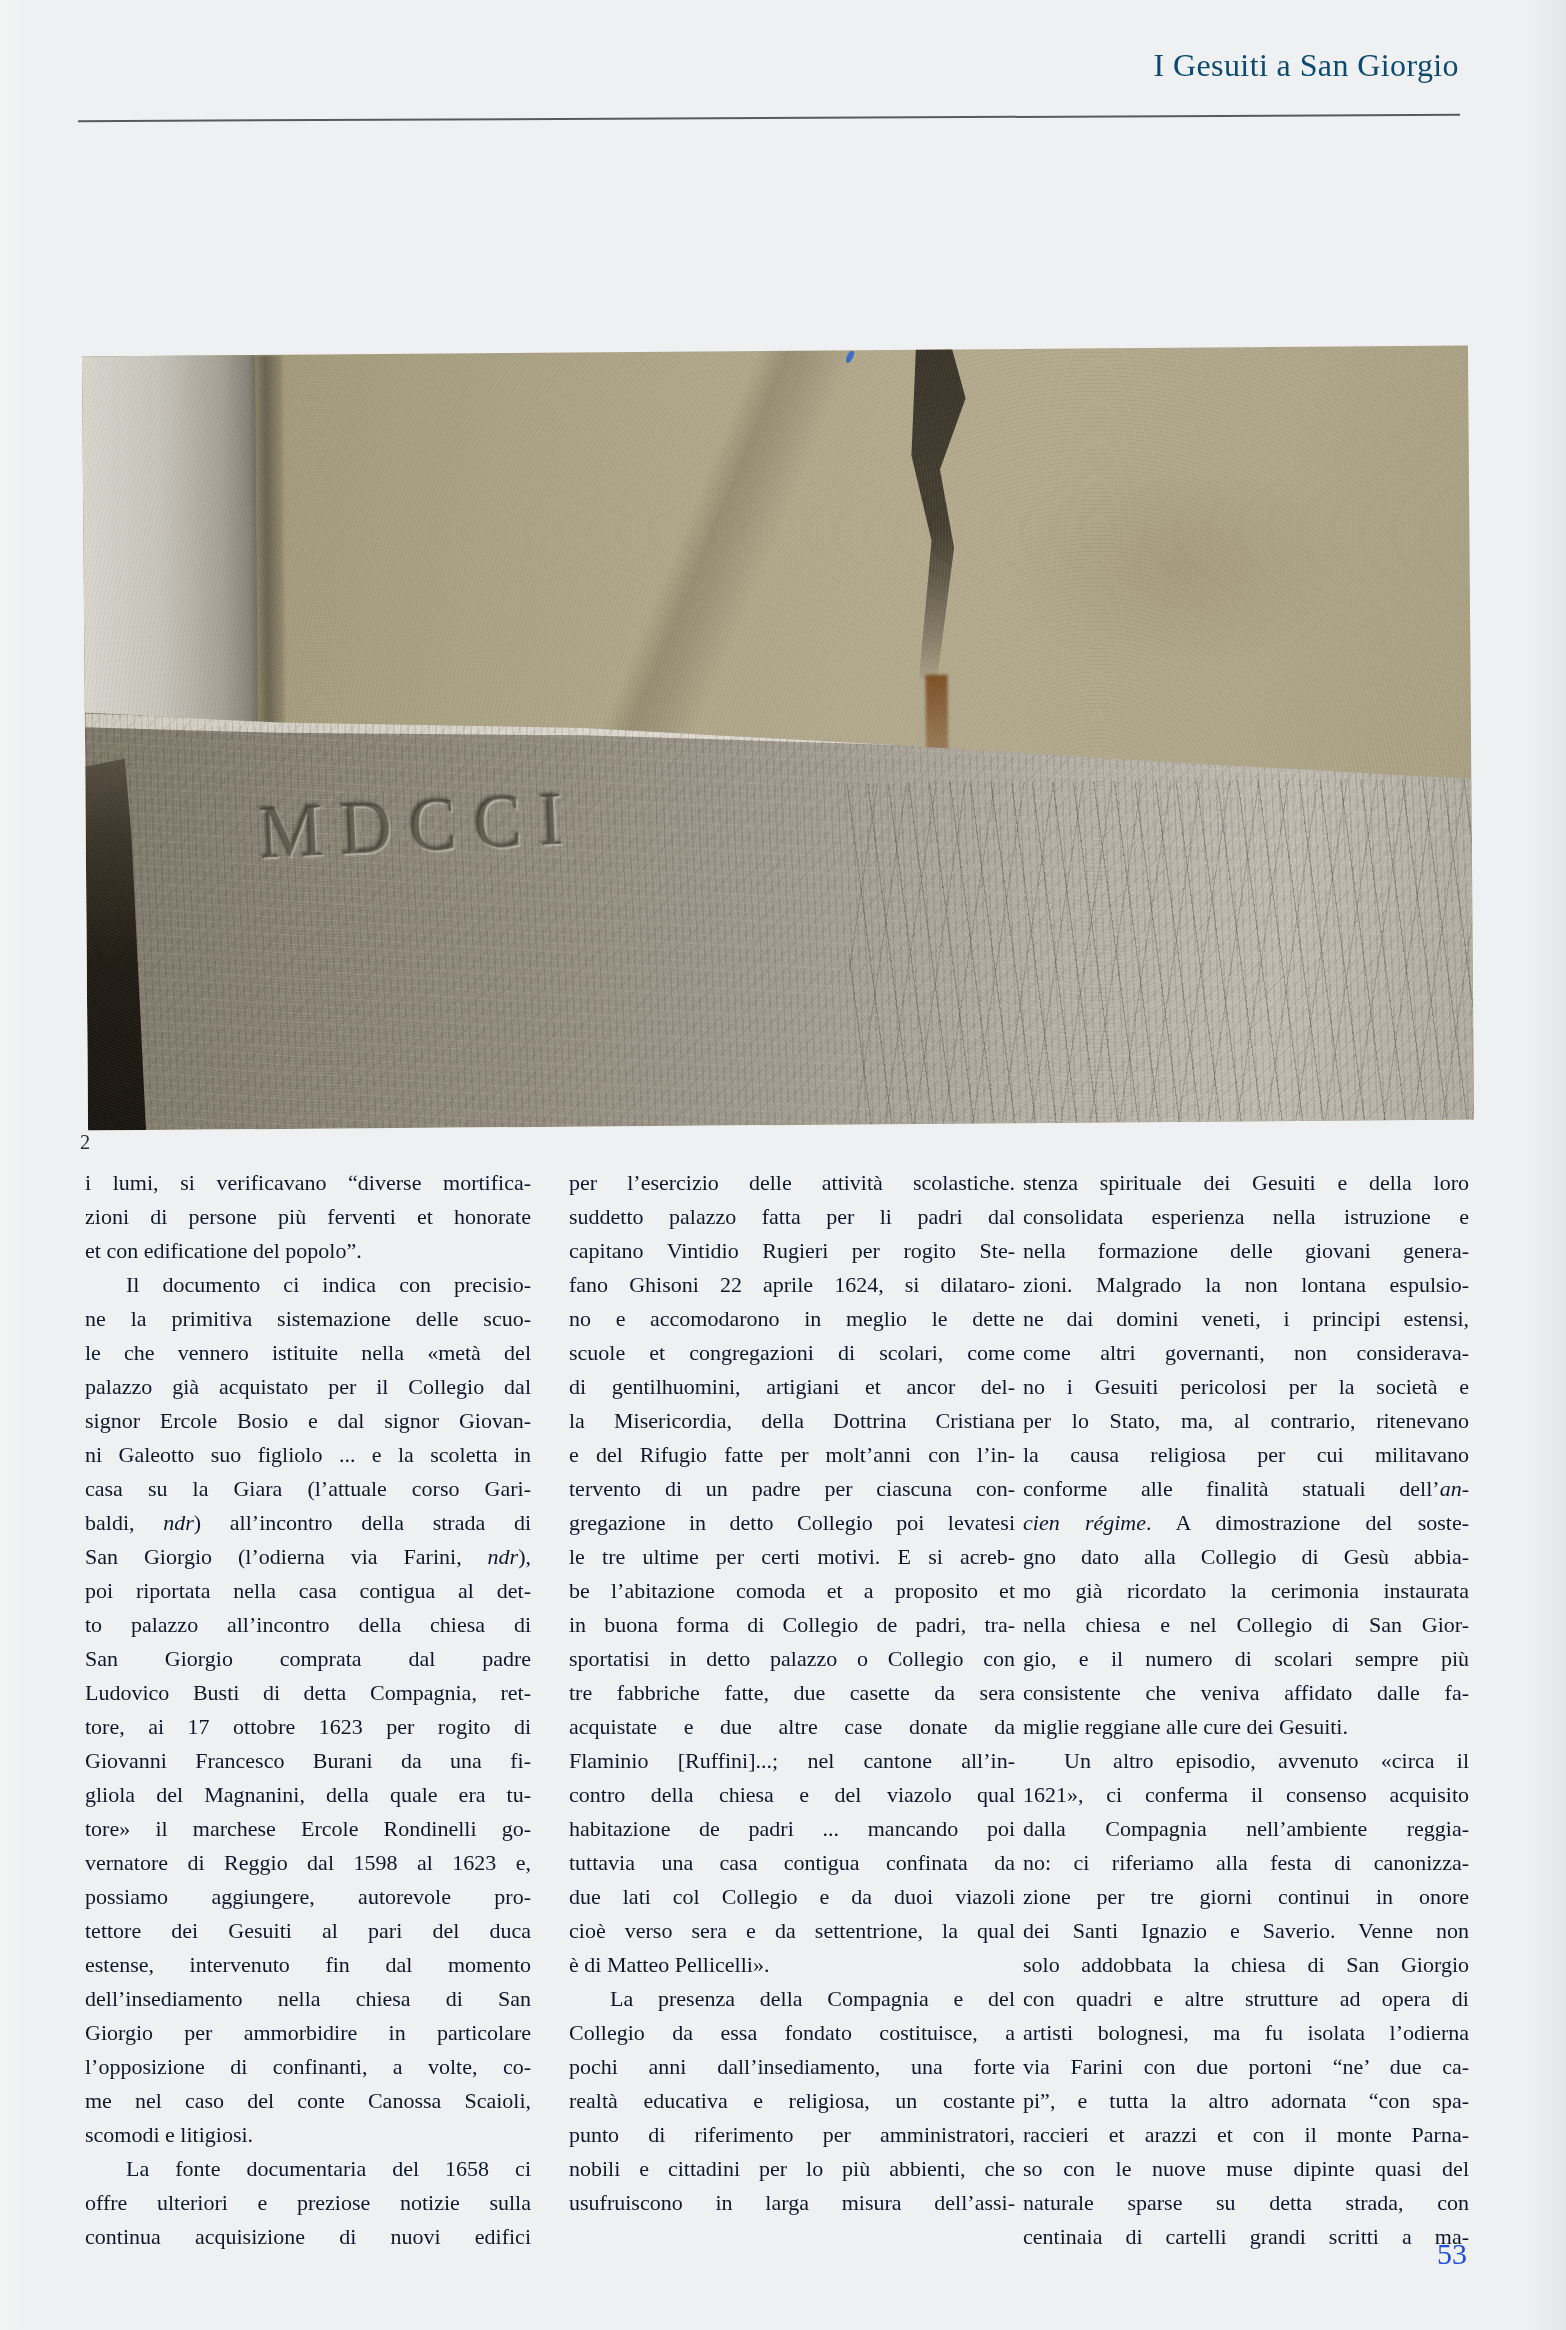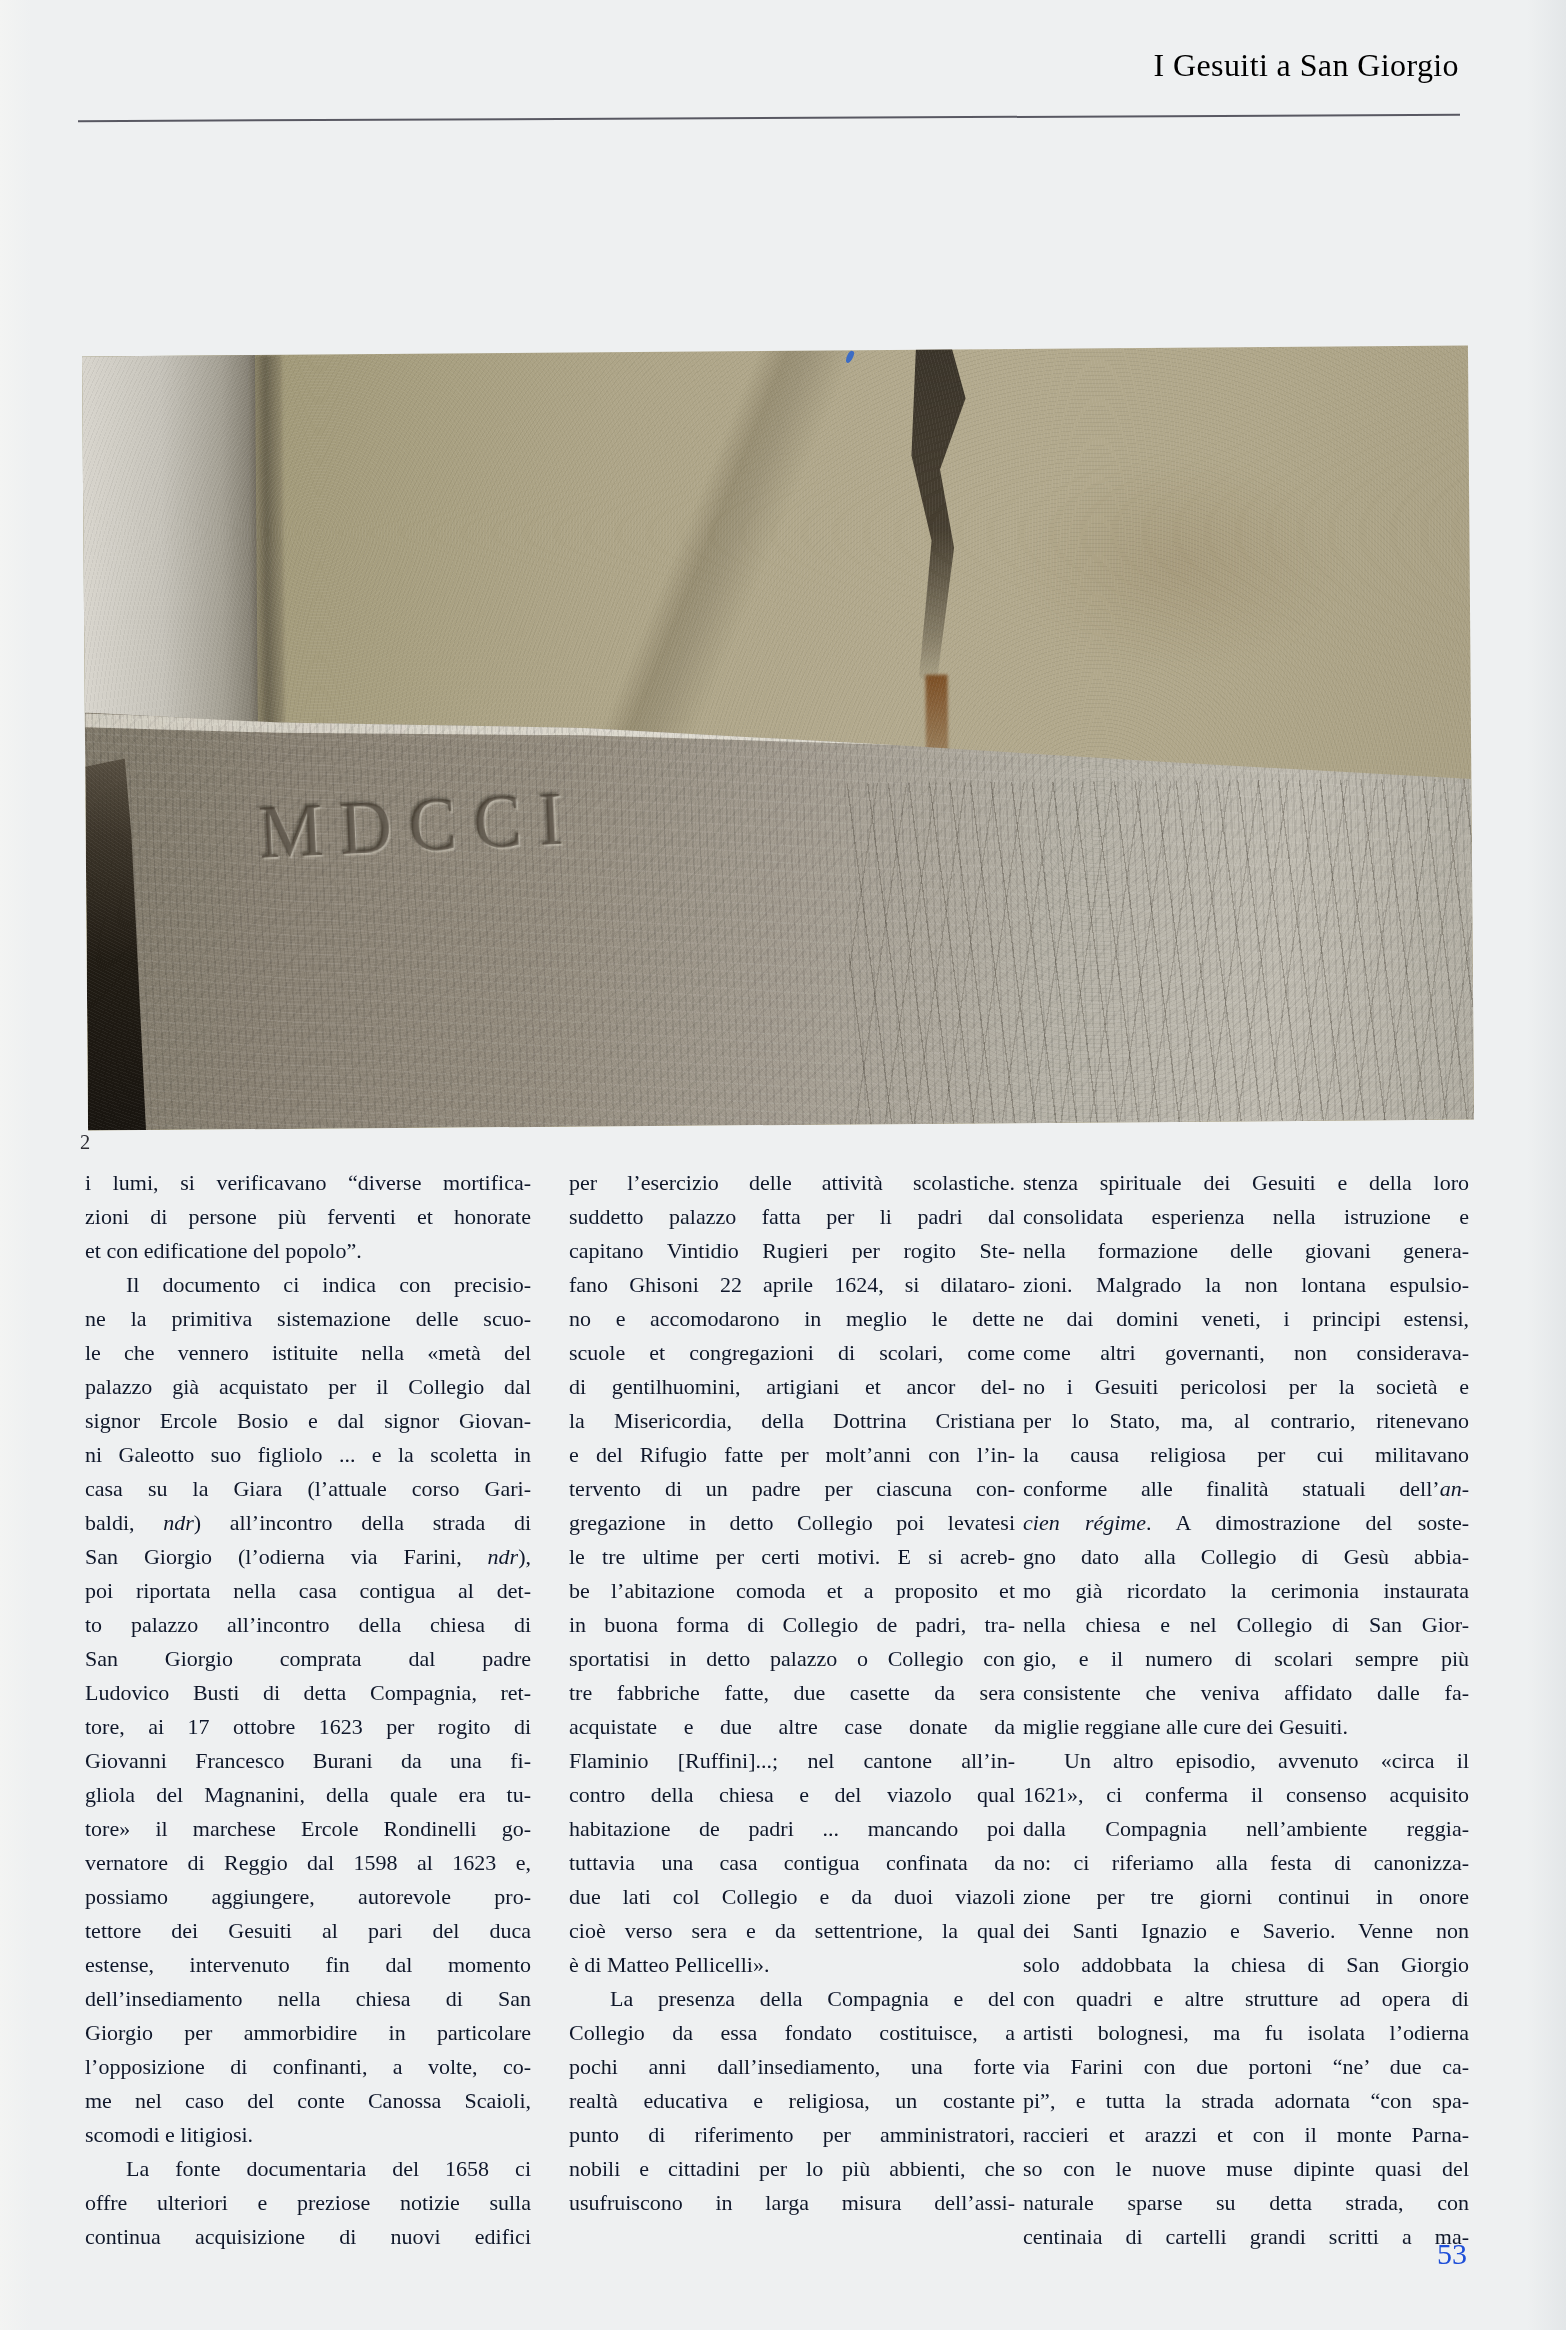--- a/index.html
+++ b/index.html
@@ -7,21 +7,21 @@
     width:1567px;height:2330px;position:relative;overflow:hidden;
     background:
       linear-gradient(to right, #f3f4f3 0%, #eef0f1 2%, #eef0f1 97.5%, #e3e6e8 100%),
       #eef0f1;
     font-family:"Liberation Serif","DejaVu Serif",serif;
     color:#26262c;
   }
   
   .header-title{
     position:absolute;top:47px;right:108px;
-    font-size:32px;letter-spacing:0.4px;color:#000000;white-space:nowrap;
+    font-size:32px;letter-spacing:0.4px;color:#0c4a6e;white-space:nowrap;
   }
   .header-rule{
     position:absolute;left:78px;top:117px;width:1382px;height:2px;
     background:#585862;transform:rotate(-0.26deg);
   }
   
   .figure{
     position:absolute;left:85px;top:351px;width:1386px;height:774px;
     transform:rotate(-0.45deg);transform-origin:50% 50%;
     background:linear-gradient(100deg,#99926f 0%,#a49c7c 16%,#aea588 36%,#b3aa8e 58%,#b0a78a 78%,#a89f83 100%);
@@ -242,21 +242,21 @@
       <div class="tline indent"><span>Un altro episodio, avvenuto «circa il</span></div>
       <div class="tline"><span>1621», ci conferma il consenso acquisito</span></div>
       <div class="tline"><span>dalla Compagnia nell’ambiente reggia-</span></div>
       <div class="tline"><span>no: ci riferiamo alla festa di canonizza-</span></div>
       <div class="tline"><span>zione per tre giorni continui in onore</span></div>
       <div class="tline"><span>dei Santi Ignazio e Saverio. Venne non</span></div>
       <div class="tline"><span>solo addobbata la chiesa di San Giorgio</span></div>
       <div class="tline"><span>con quadri e altre strutture ad opera di</span></div>
       <div class="tline"><span>artisti bolognesi, ma fu isolata l’odierna</span></div>
       <div class="tline"><span>via Farini con due portoni “ne’ due ca-</span></div>
-      <div class="tline"><span>pi”, e tutta la strada adornata “con spa-</span></div>
+      <div class="tline"><span>pi”, e tutta la altro adornata “con spa-</span></div>
       <div class="tline"><span>raccieri et arazzi et con il monte Parna-</span></div>
       <div class="tline"><span>so con le nuove muse dipinte quasi del</span></div>
       <div class="tline"><span>naturale sparse su detta strada, con</span></div>
       <div class="tline"><span>centinaia di cartelli grandi scritti a ma-</span></div>
     </div>
 </div>
 
 <div class="page-number">53</div>
 
 

